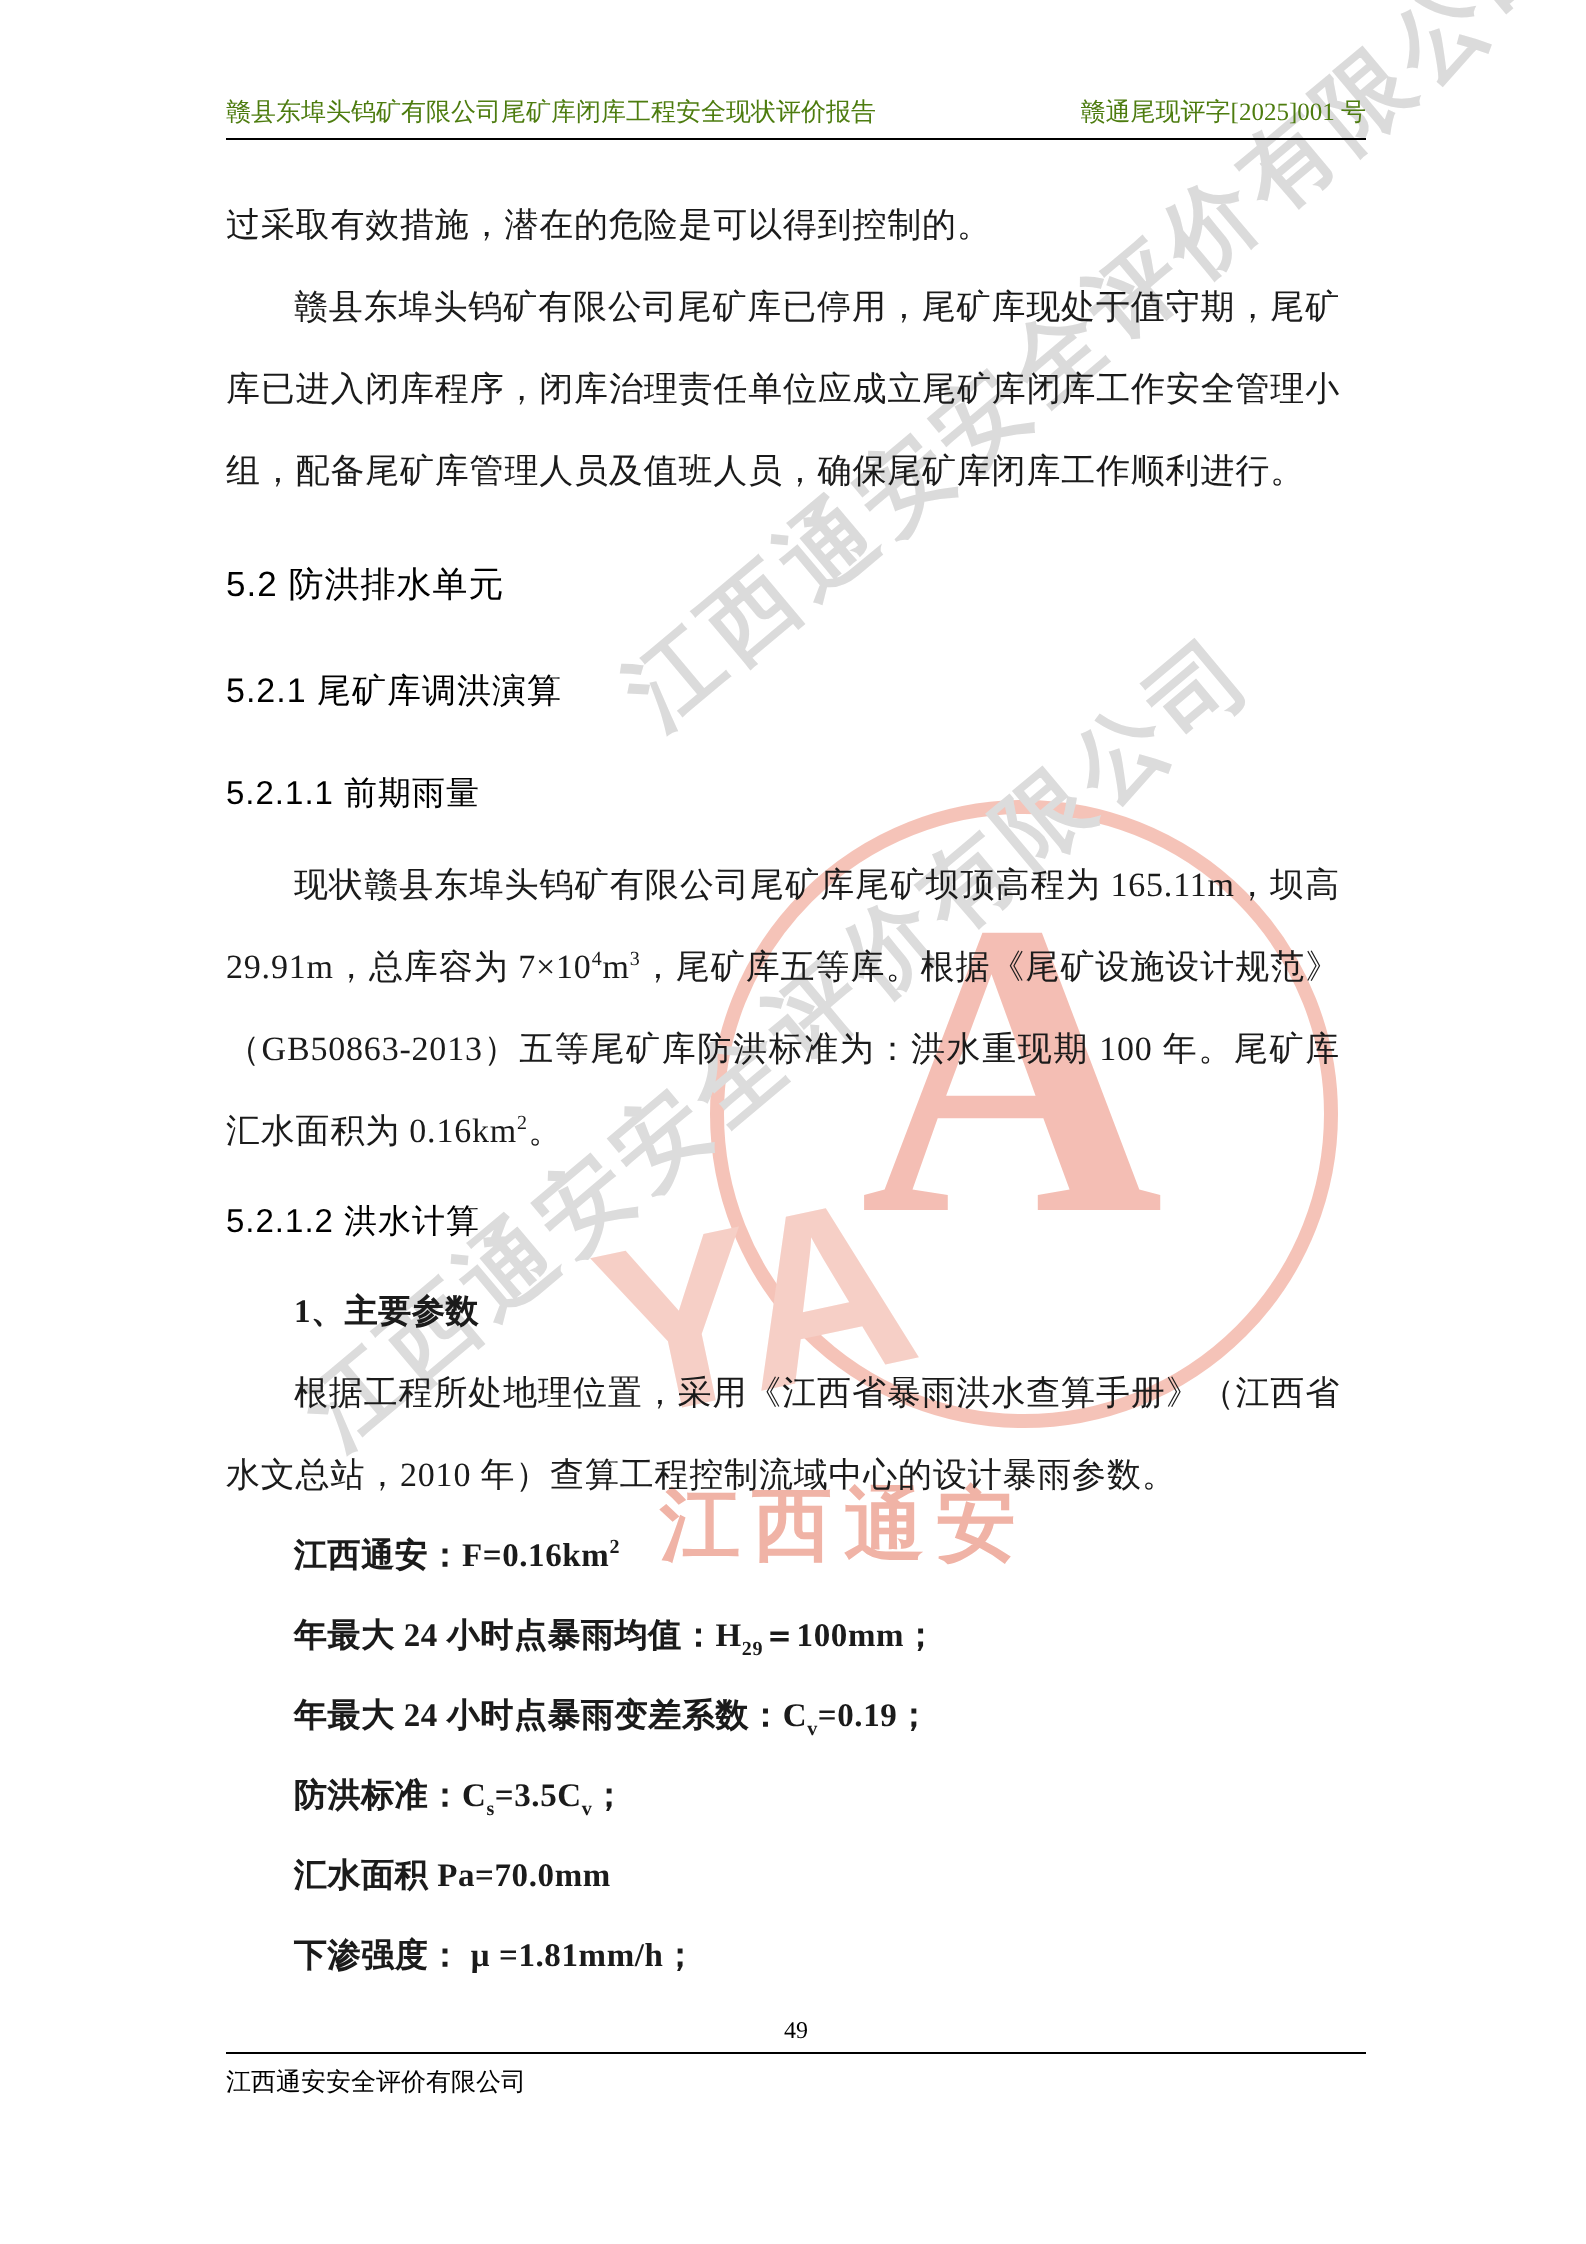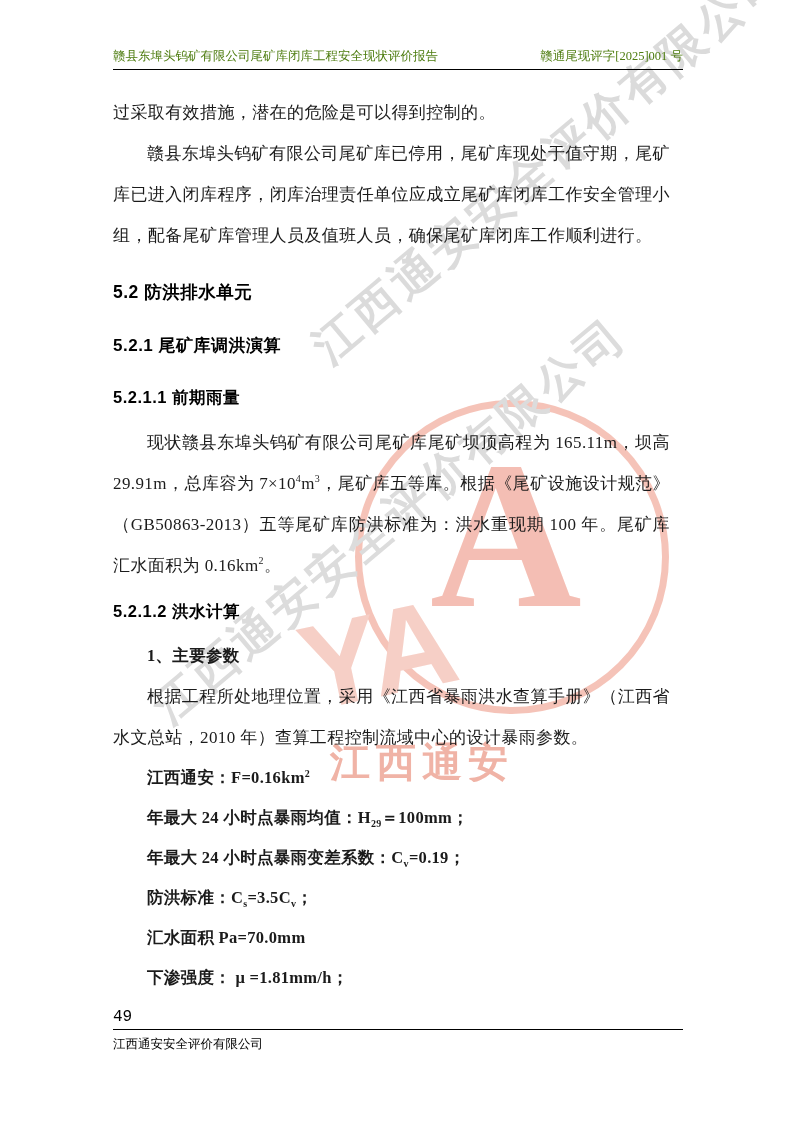--- a/index.html
+++ b/index.html
@@ -122,21 +122,21 @@
     font-size: 17px;
     line-height: 41px;
     text-align: justify;
     text-justify: inter-ideograph;
     letter-spacing: .4px;
   }
   p.indent { text-indent: 34px; }
   h2.sec, h3.sec, h4.sec {
     margin: 0;
     font-family: "Liberation Sans", "DejaVu Sans", sans-serif;
-    font-weight: 700;
+    font-weight: 400;
     color: #000;
     letter-spacing: .5px;
   }
   h2.sec { font-size: 17.5px; line-height: 56px; }
   h3.sec { font-size: 17px; line-height: 52px; }
   h4.sec { font-size: 16.5px; line-height: 50px; }
   .gap-sm { height: 8px; }
   sub, sup {
     font-size: 10px;
     line-height: 0;
@@ -151,25 +151,25 @@
   }
 
   
   .footer {
     position: absolute;
     left: 113px; top: 1008px;
     width: 570px;
     z-index: 2;
   }
   .footer-pageno {
-    text-align: left;
-    font-size: 16px;
+    text-align: center;
+    font-size: 12px;
     color: #000;
     padding-bottom: 3px;
-    font-family: Liberation Mono, monospace;
+    font-family: Liberation Serif, serif;
   }
   .footer-rule {
     border-bottom: 1.2px solid #000;
     width: 100%;
   }
   .footer-company {
     font-size: 12.5px;
     color: #000;
     padding-top: 6px;
   }

